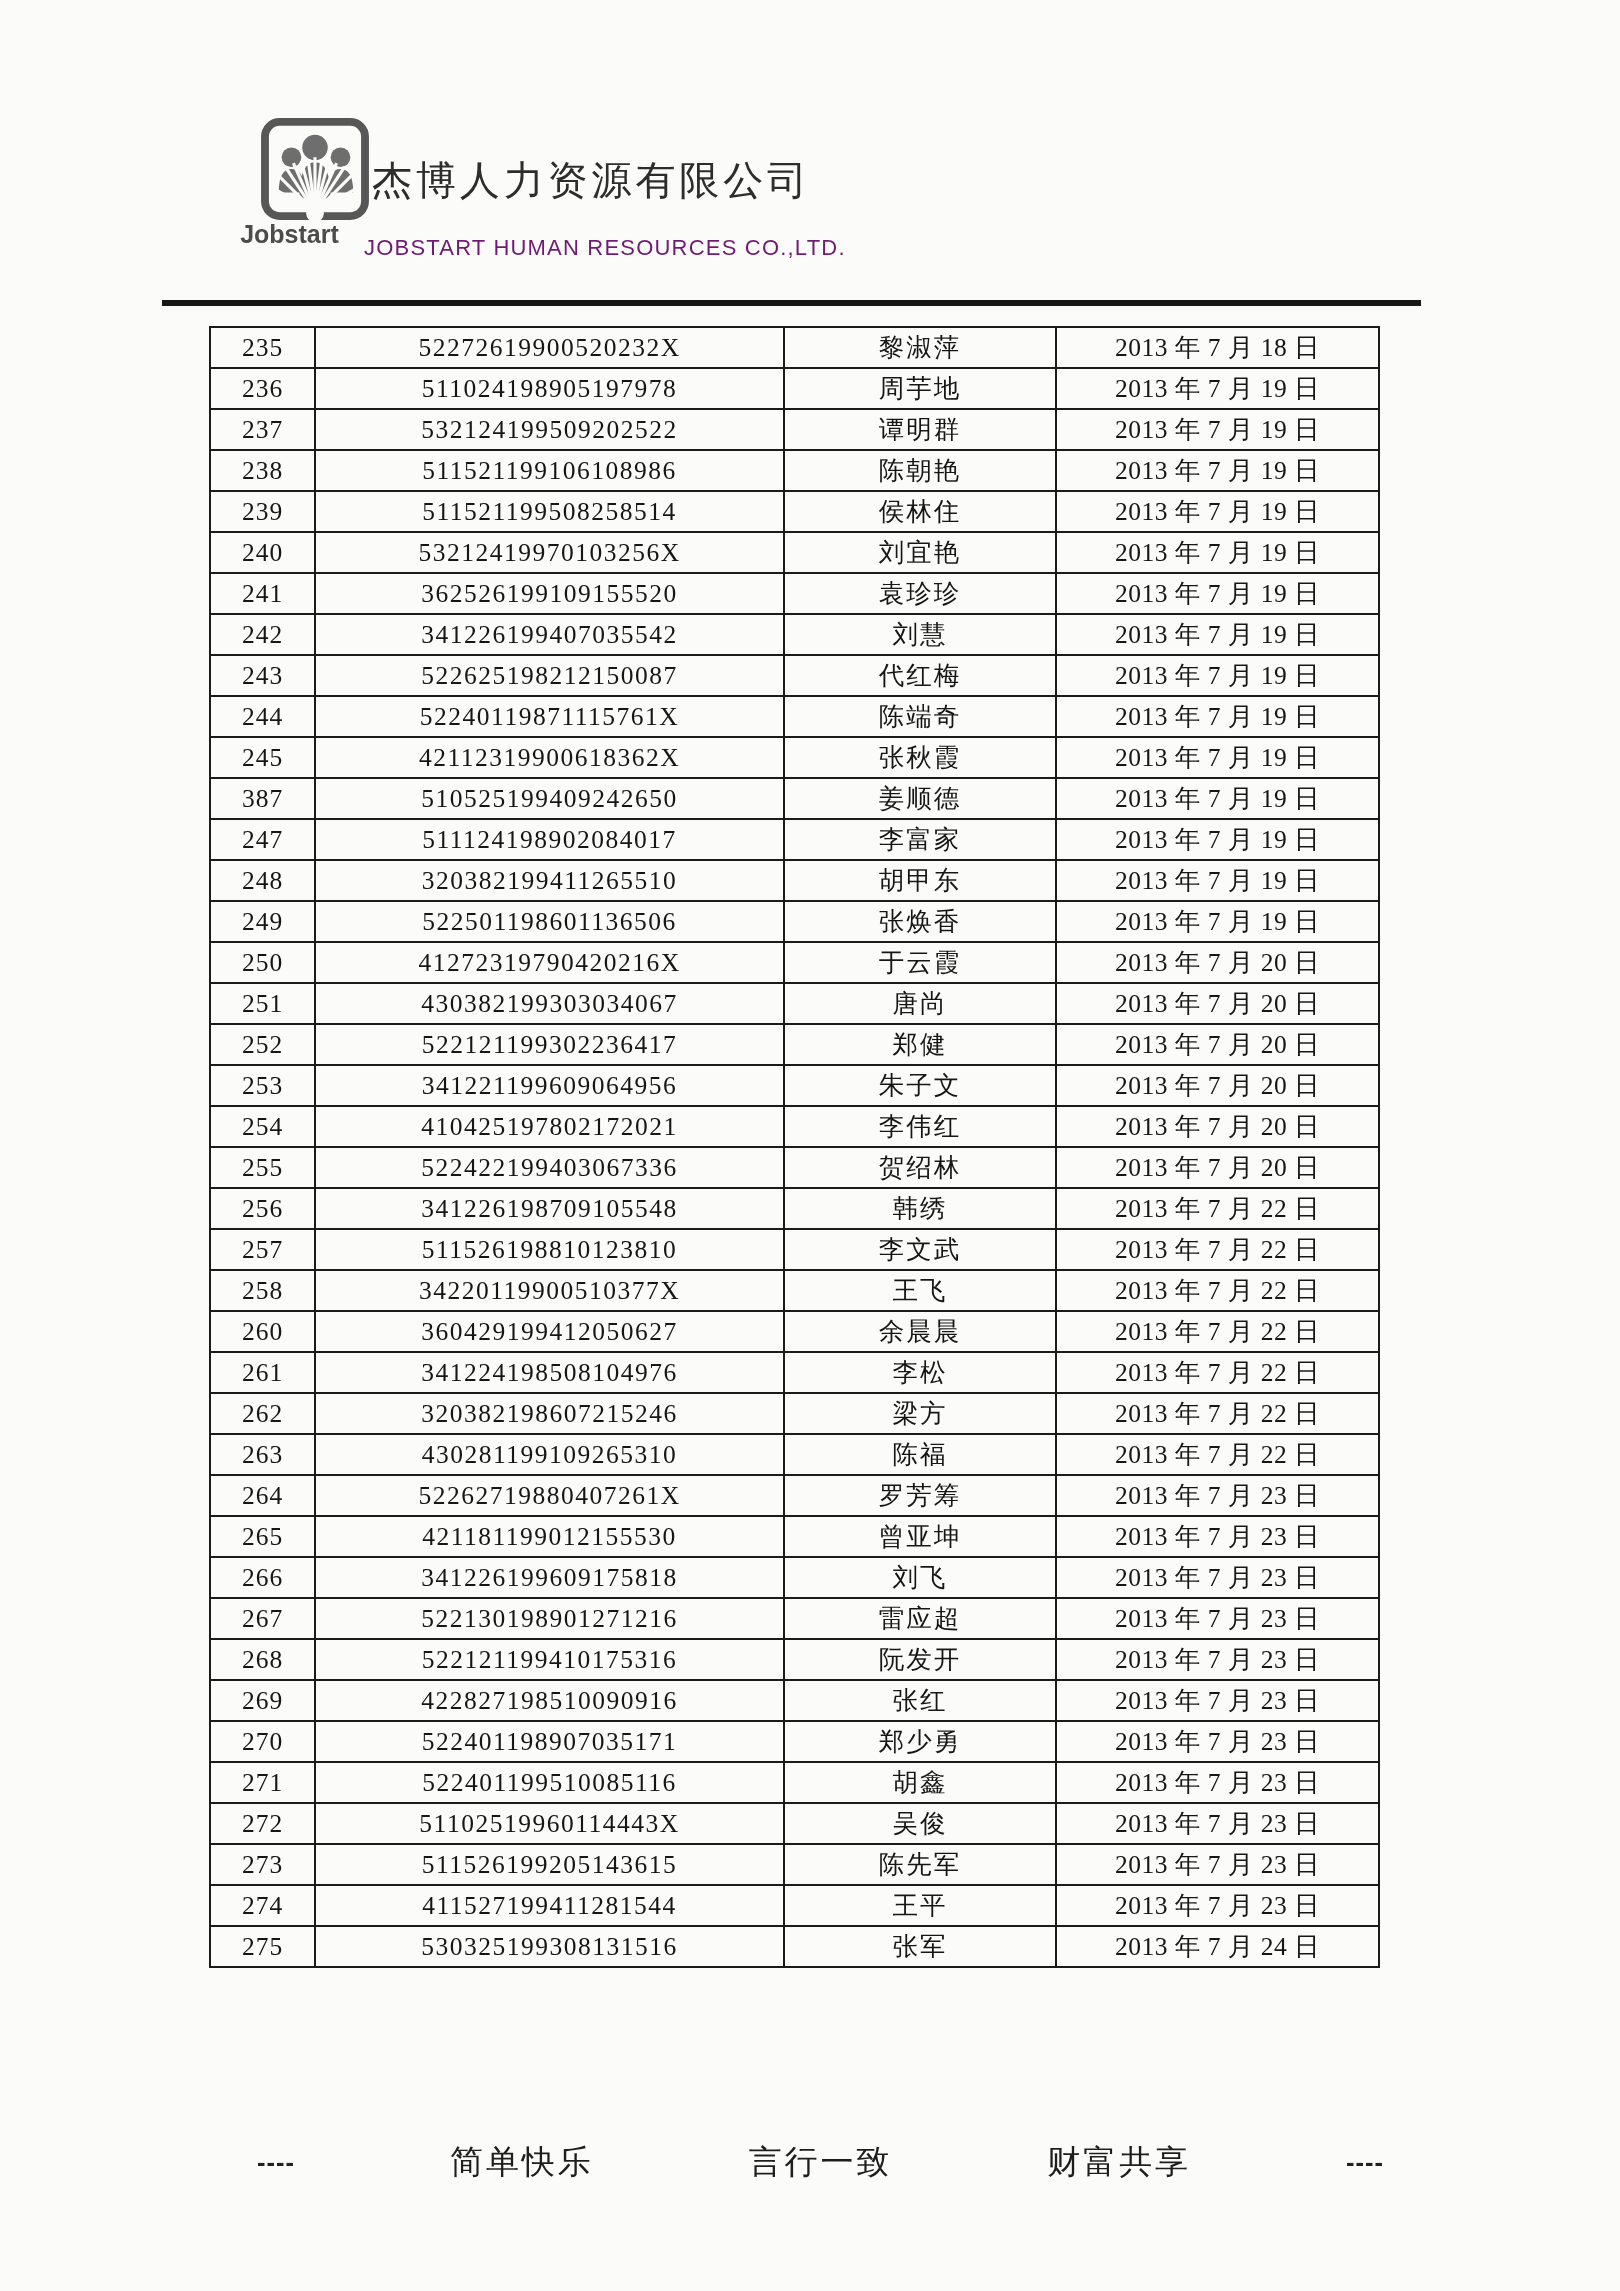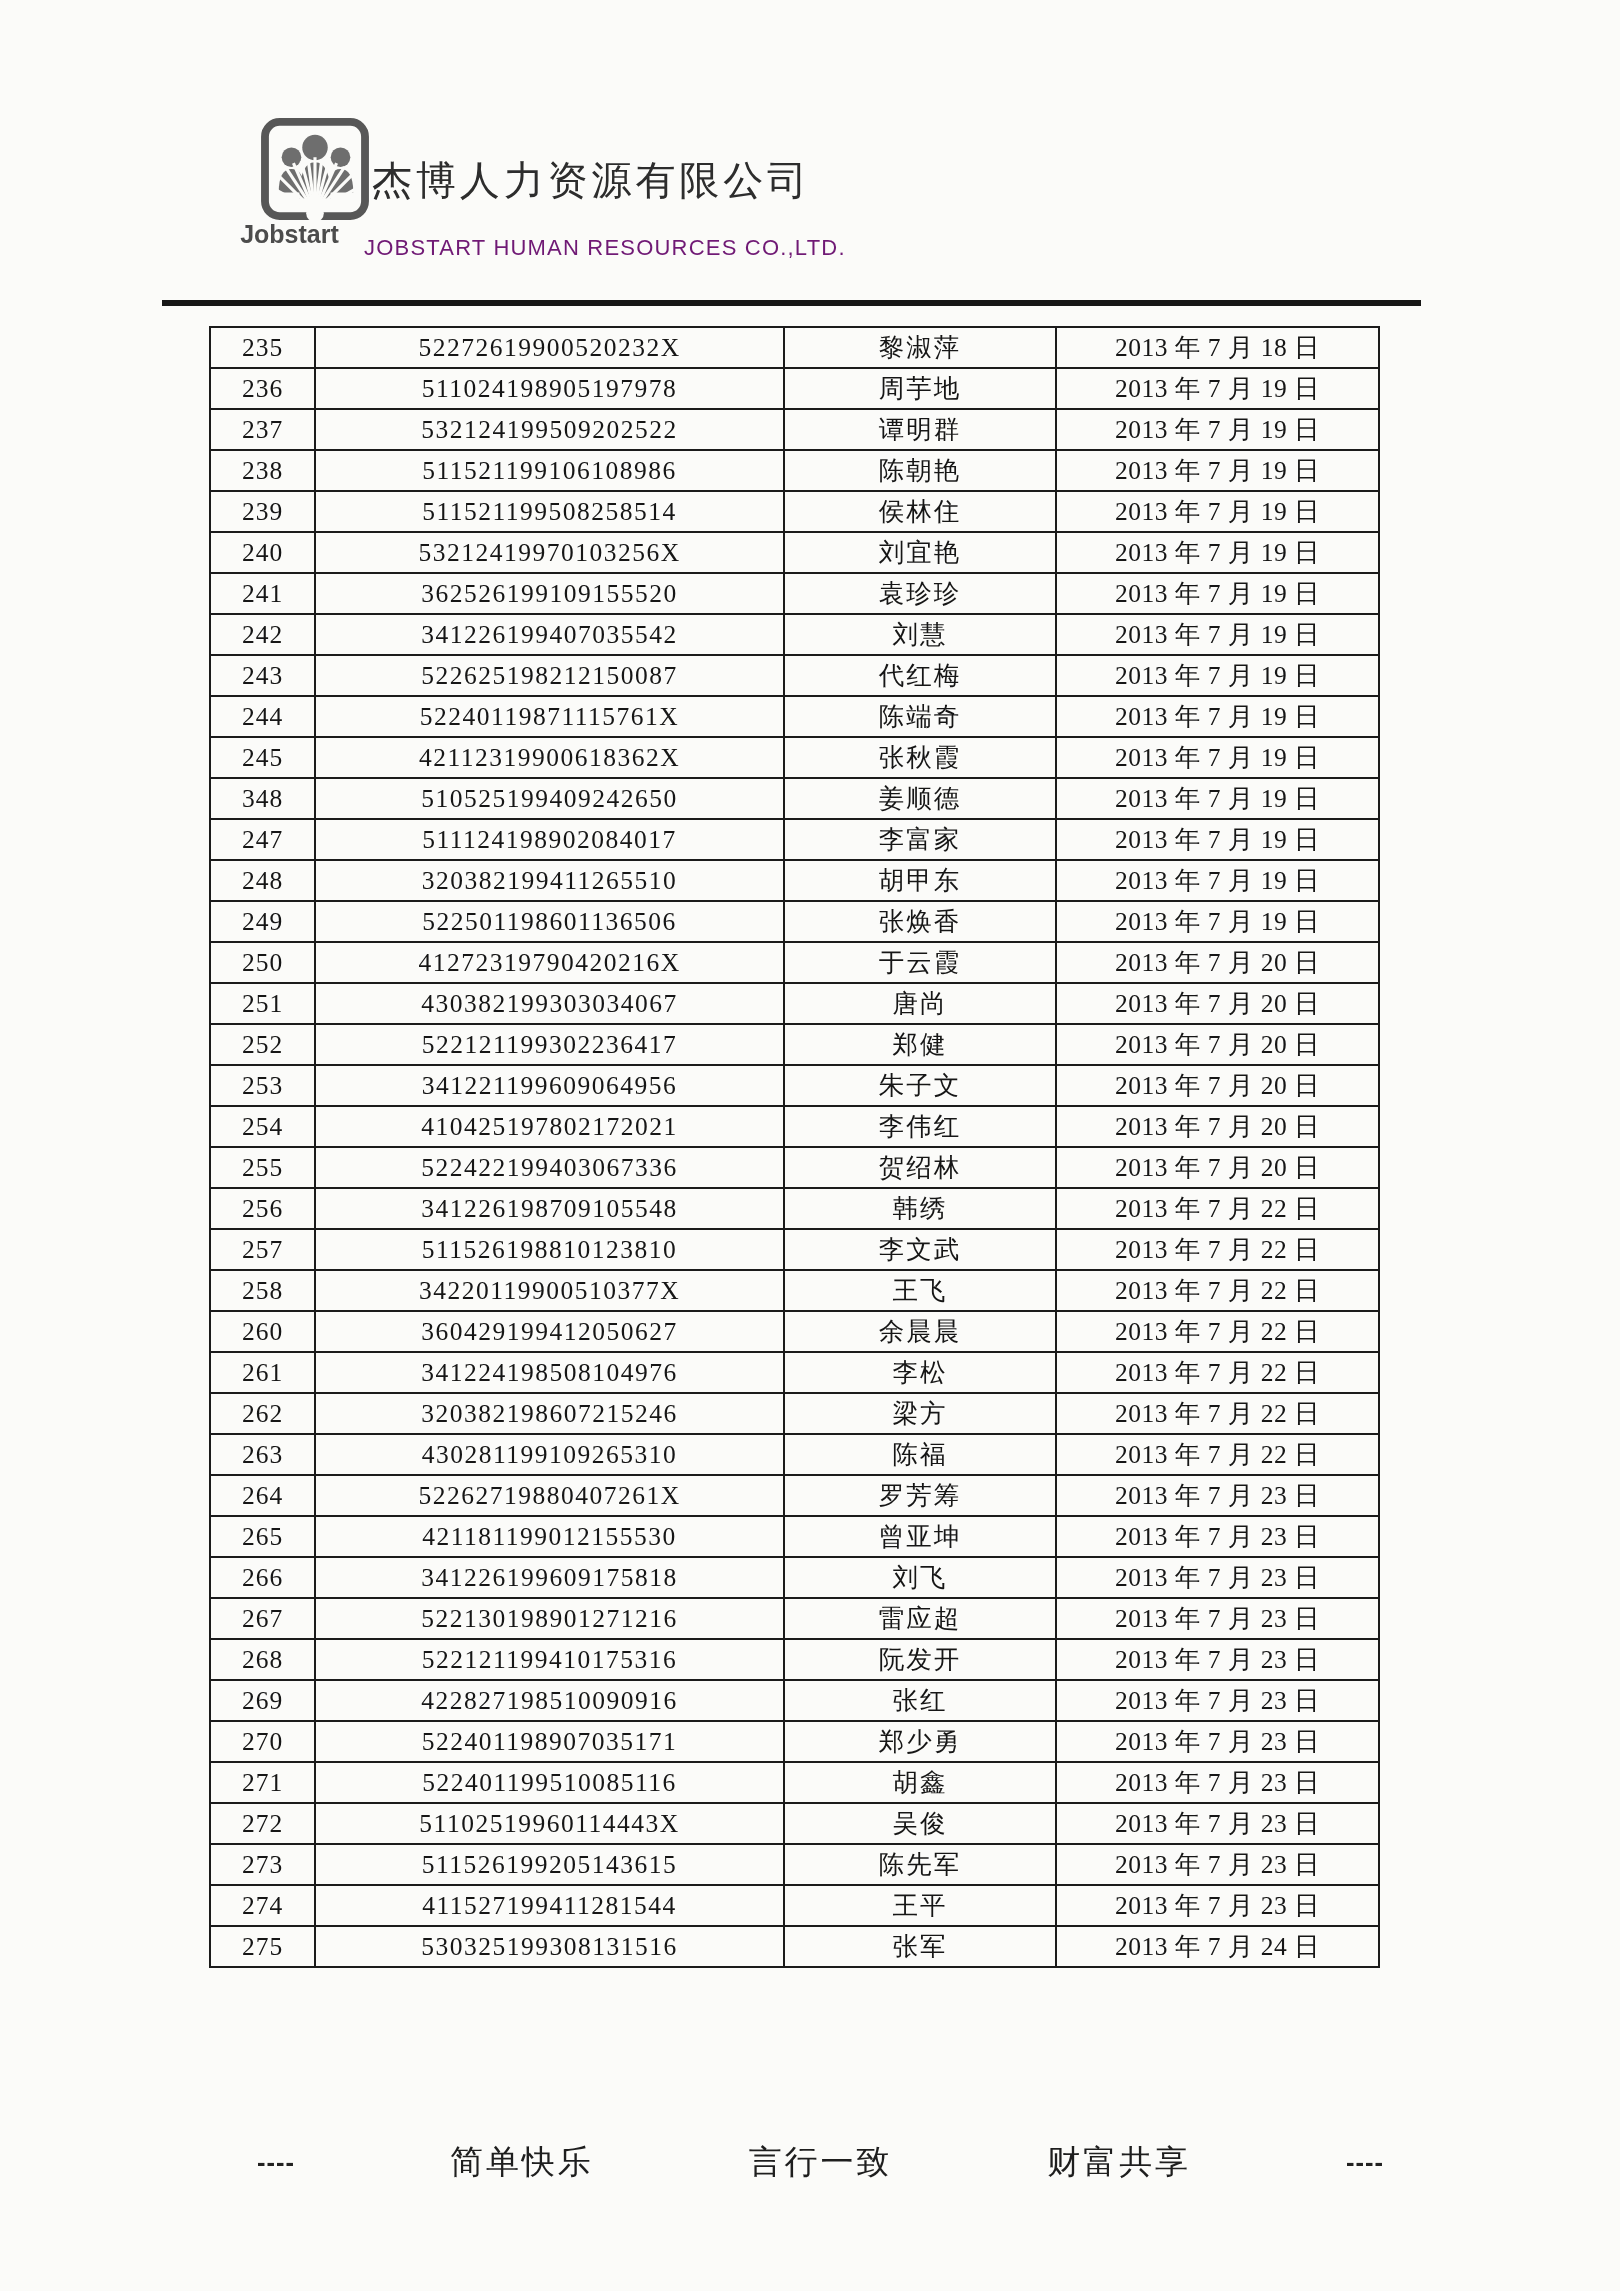--- a/index.html
+++ b/index.html
@@ -185,21 +185,21 @@
   </tr>
 
   <tr>
     <td class="c-no">245</td>
     <td class="c-id">42112319900618362X</td>
     <td class="c-name">张秋霞</td>
     <td class="c-date">2013 年 7 月 19 日</td>
   </tr>
 
   <tr>
-    <td class="c-no">348</td>
+    <td class="c-no">387</td>
     <td class="c-id">510525199409242650</td>
     <td class="c-name">姜顺德</td>
     <td class="c-date">2013 年 7 月 19 日</td>
   </tr>
 
   <tr>
     <td class="c-no">247</td>
     <td class="c-id">511124198902084017</td>
     <td class="c-name">李富家</td>
     <td class="c-date">2013 年 7 月 19 日</td>

